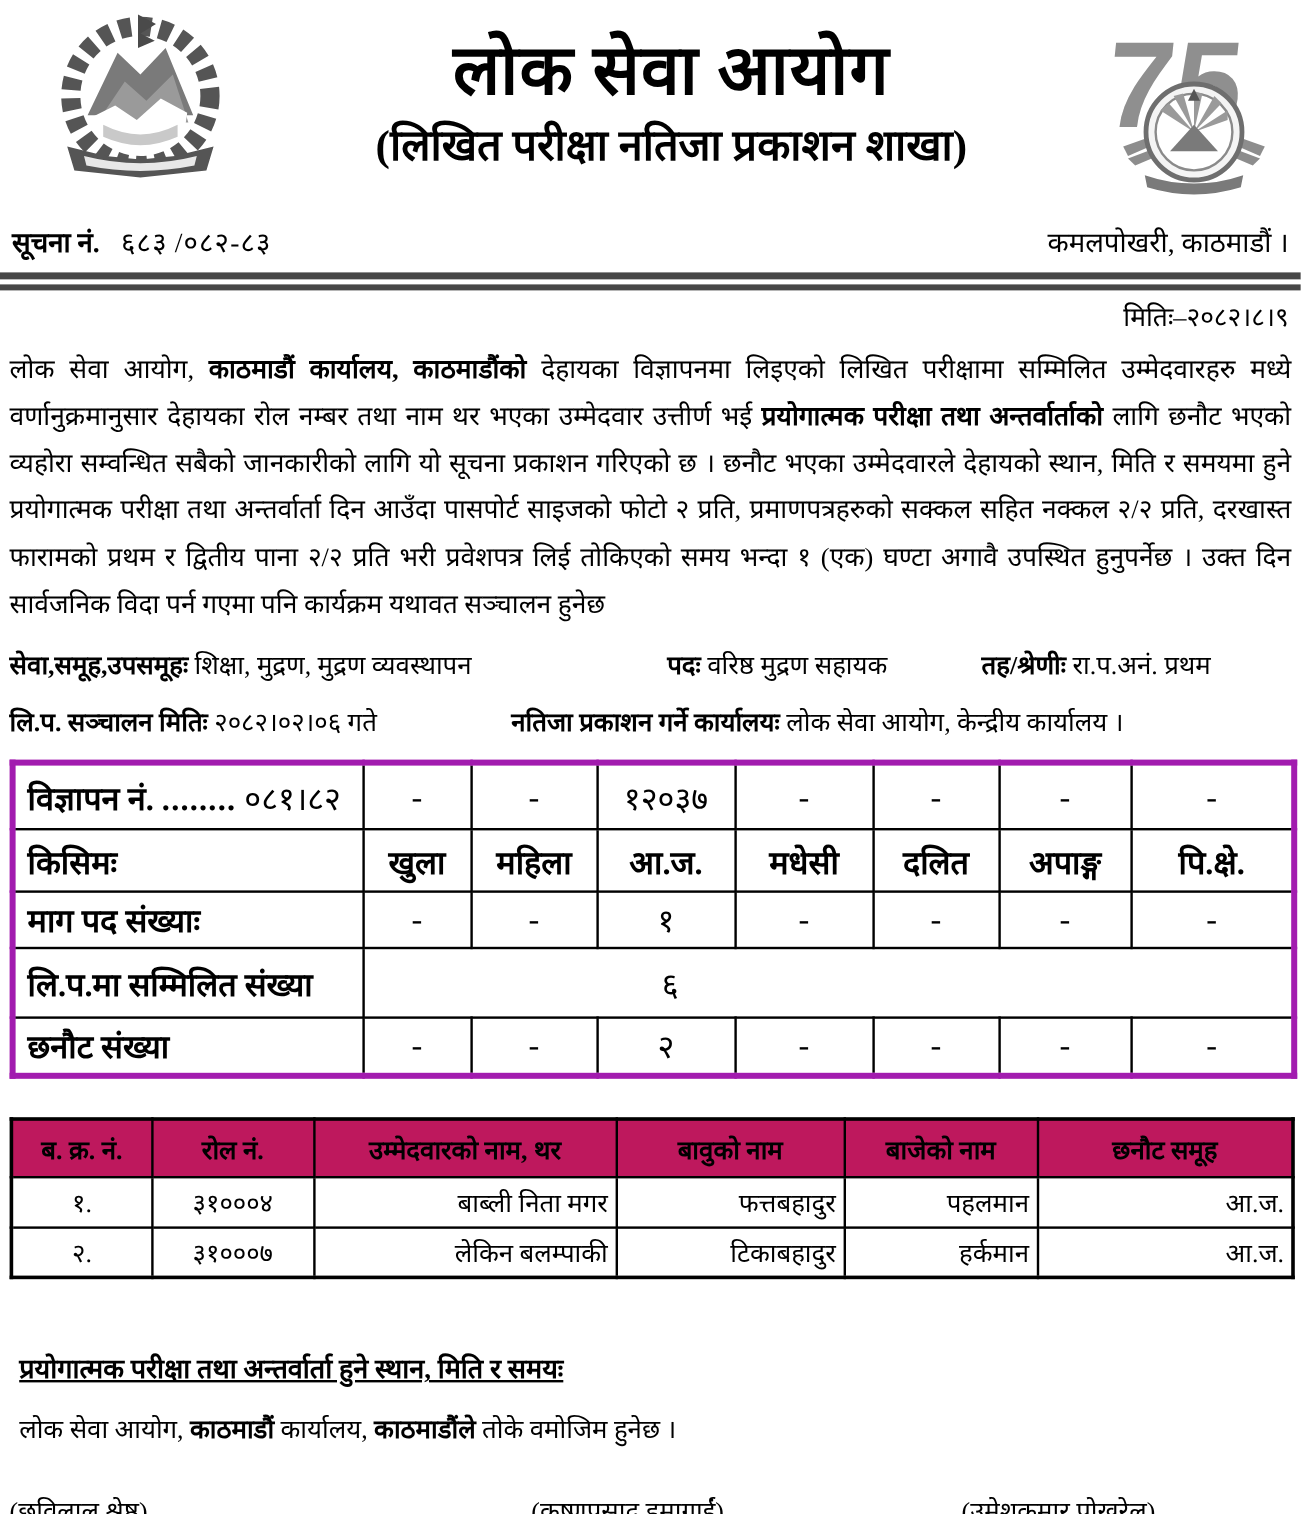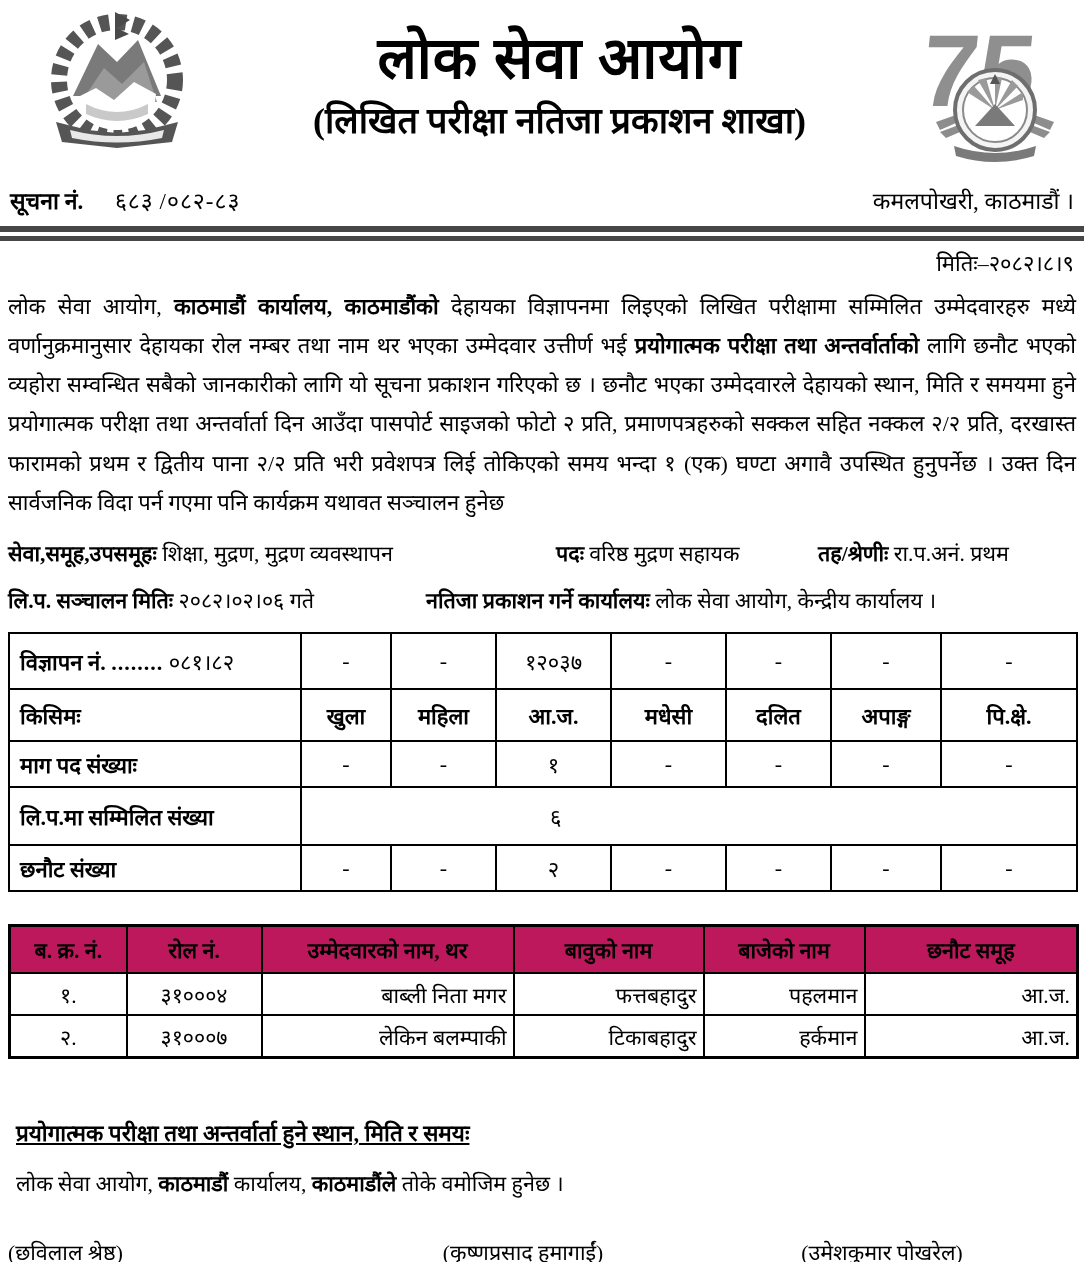--- a/index.html
+++ b/index.html
@@ -10,38 +10,38 @@
     color:#000;
     padding:6px 8px 10px 8px;
   }
   .hdr { display:flex; align-items:flex-start; }
   .hdr-left { width:185px; flex:0 0 auto; padding-left:28px; padding-top:4px; }
   .hdr-center { flex:1 1 auto; text-align:center; }
   .hdr-right { width:150px; flex:0 0 auto; padding-top:8px; }
   .org-title { font-size:58px; font-weight:bold; letter-spacing:1px; margin-top:10px; }
   .org-sub { font-size:36px; font-weight:bold; }
   .notice-line { display:flex; justify-content:space-between; align-items:flex-end; margin-top:14px; font-size:23px; padding:0 2px; }
-  .notice-left b { margin-right:26px; }
+  .notice-left b { margin-right:12px; }
   .notice-left .num { letter-spacing:1px; }
   .rule { margin:10px -8px 0 -8px; }
   .rule .bar1 { height:6px; background:#474747; }
   .rule .gap { height:4px; background:#fff; }
   .rule .bar2 { height:5px; background:#474747; }
   .date-line { text-align:right; font-size:22px; margin-top:6px; padding-right:2px; }
   .para { font-size:22px; line-height:1.78; text-align:justify; margin-top:10px; }
   .b { font-weight:bold; }
   .info { margin-top:16px; font-size:21.5px; }
   .info-row { display:flex; margin-bottom:18px; }
   .info-row .pair { white-space:nowrap; }
   .info-row .lbl { font-weight:bold; }
   .ir1 .p1 { width:548px; }
   .ir1 .p2 { width:262px; }
   .ir2 .p1 { width:418px; }
   table { border-collapse:collapse; width:1068px; table-layout:fixed; }
-  .sumtbl { margin-top:14px; border:1px solid #a21caf; font-size:22px; }
+  .sumtbl { margin-top:14px; border:5px solid #a21caf; font-size:27px; }
   .sumtbl td { border:2px solid #000; text-align:center; padding:4px 4px; }
   .sumtbl td.lab { text-align:left; font-weight:bold; padding-left:10px; }
   .sumtbl tr.r1 td { height:56px; }
   .sumtbl tr.r2 td { height:52px; font-weight:bold; }
   .sumtbl tr.r3 td, .sumtbl tr.r5 td { height:46px; }
   .sumtbl tr.r4 td { height:58px; }
   .sumtbl td.merged { text-align:left; padding-left:248px; }
   .adlabel .dots { font-weight:bold; letter-spacing:1px; }
   .adlabel .yr { font-weight:normal; }
   .cantbl { margin-top:32px; border:3px solid #000; font-size:21.5px; }

